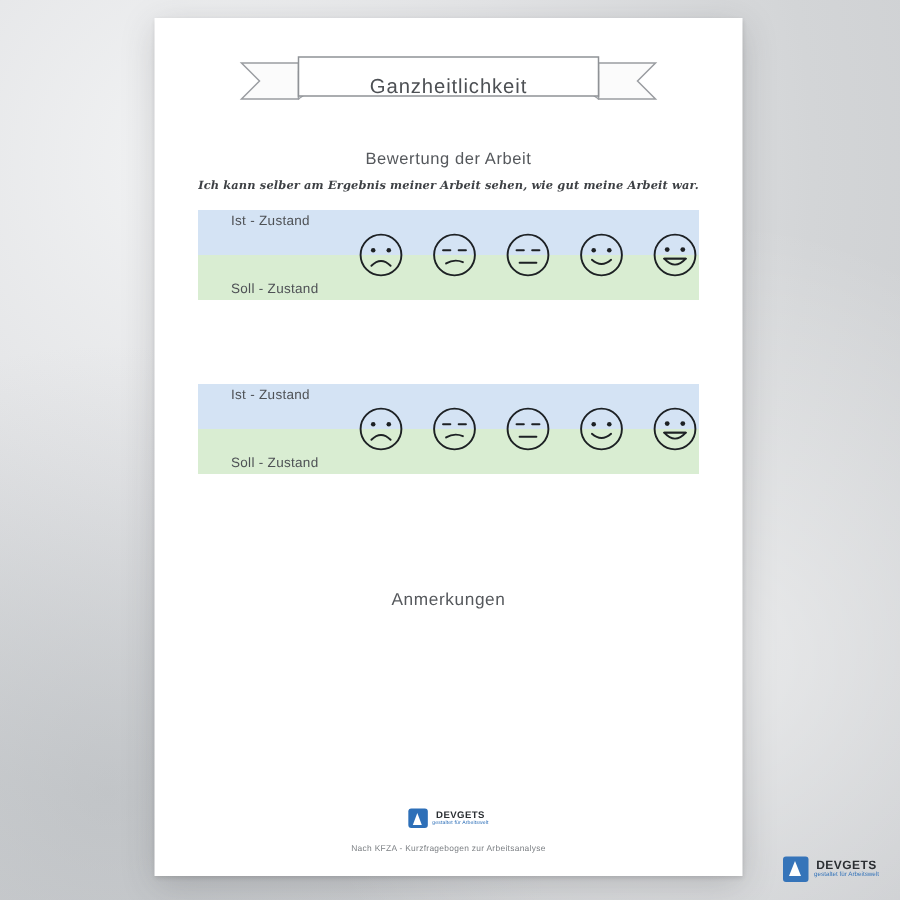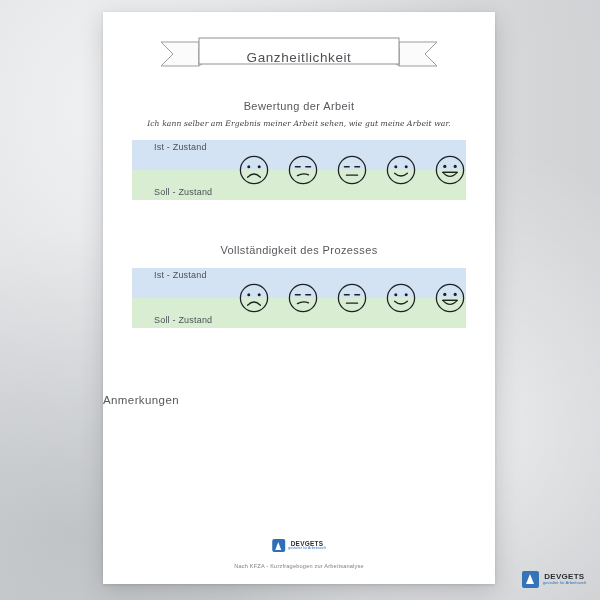--- a/index.html
+++ b/index.html
@@ -69,21 +69,21 @@
     font-size: 11px;
     letter-spacing: 0.4px;
     color: #55585c;
     margin: 0;
   }
   .section-sub {
     text-align: center;
     font-size: 7.6px;
     font-family: "DejaVu Serif", serif;
     font-style: italic;
-    font-weight: normal;
+    font-weight: bold;
     color: #3e4145;
     margin: 7px 0 0 0;
     letter-spacing: 0.1px;
   }
 
   .rating-band {
     position: relative;
     margin: 12px auto 0 auto;
     width: 334px;
     height: 60px;
@@ -123,20 +123,21 @@
     display: flex;
     align-items: center;
     justify-content: space-between;
   }
   .face { width: 32px; height: 32px; display: block; }
 
   .anmerkungen {
     position: absolute;
     left: 0;
     width: 392px;
+    text-align: center;
     font-size: 11.5px;
     letter-spacing: 0.4px;
     color: #55585c;
   }
 
   
   .footer-logo {
     position: absolute;
     left: 50%;
     transform: translateX(-50%);
@@ -261,21 +262,20 @@
             <circle cx="13.5" cy="15.5" r="2" fill="#1d2124"></circle>
             <circle cx="26.5" cy="15.5" r="2" fill="#1d2124"></circle>
             <path d="M11,23 Q20,33 29,23 Z" fill="none" stroke="#1d2124" stroke-width="1.6" stroke-linejoin="round"></path>
             <path d="M11,23 L29,23" stroke="#1d2124" stroke-width="1.6" stroke-linecap="round"></path>
           </svg>
         </div>
       </div>
     </div>
 
     <div class="section" style="top:232px;">
-      <p class="section-title">Vollständigkeit des Prozesses</p>
 
       <div class="rating-band">
         <div class="band-top"></div>
         <div class="band-bottom"></div>
         <div class="band-labels">
           <span class="band-label">Ist - Zustand</span>
           <span class="band-label">Soll - Zustand</span>
         </div>
         <div class="faces">
           <svg class="face" viewBox="0 0 40 40">

